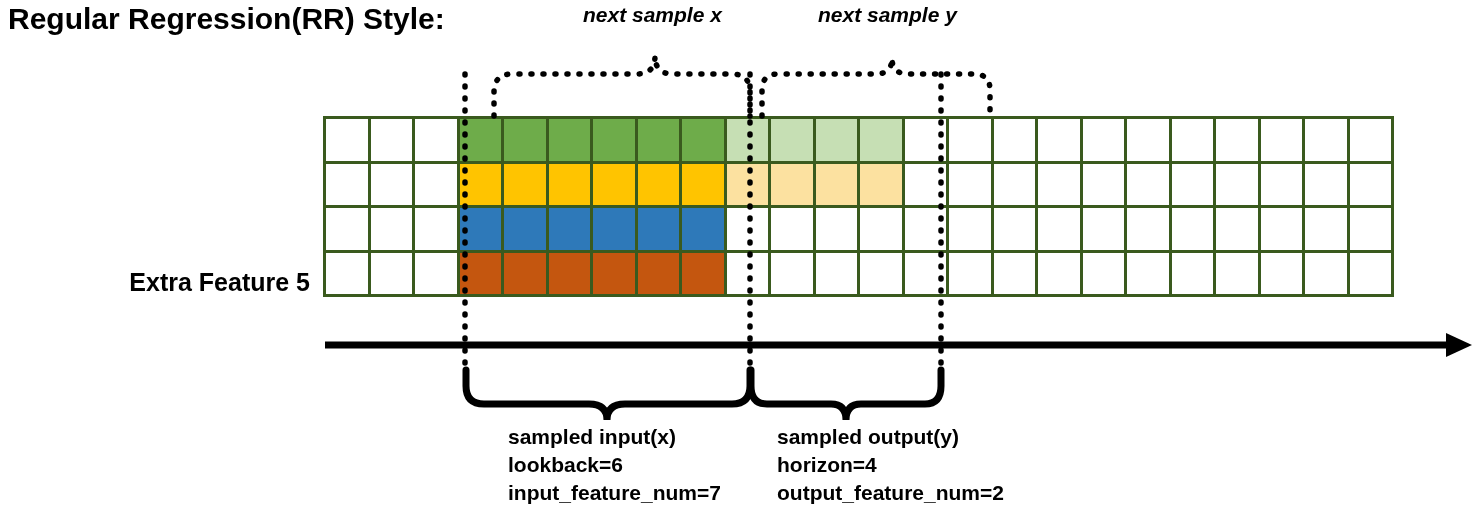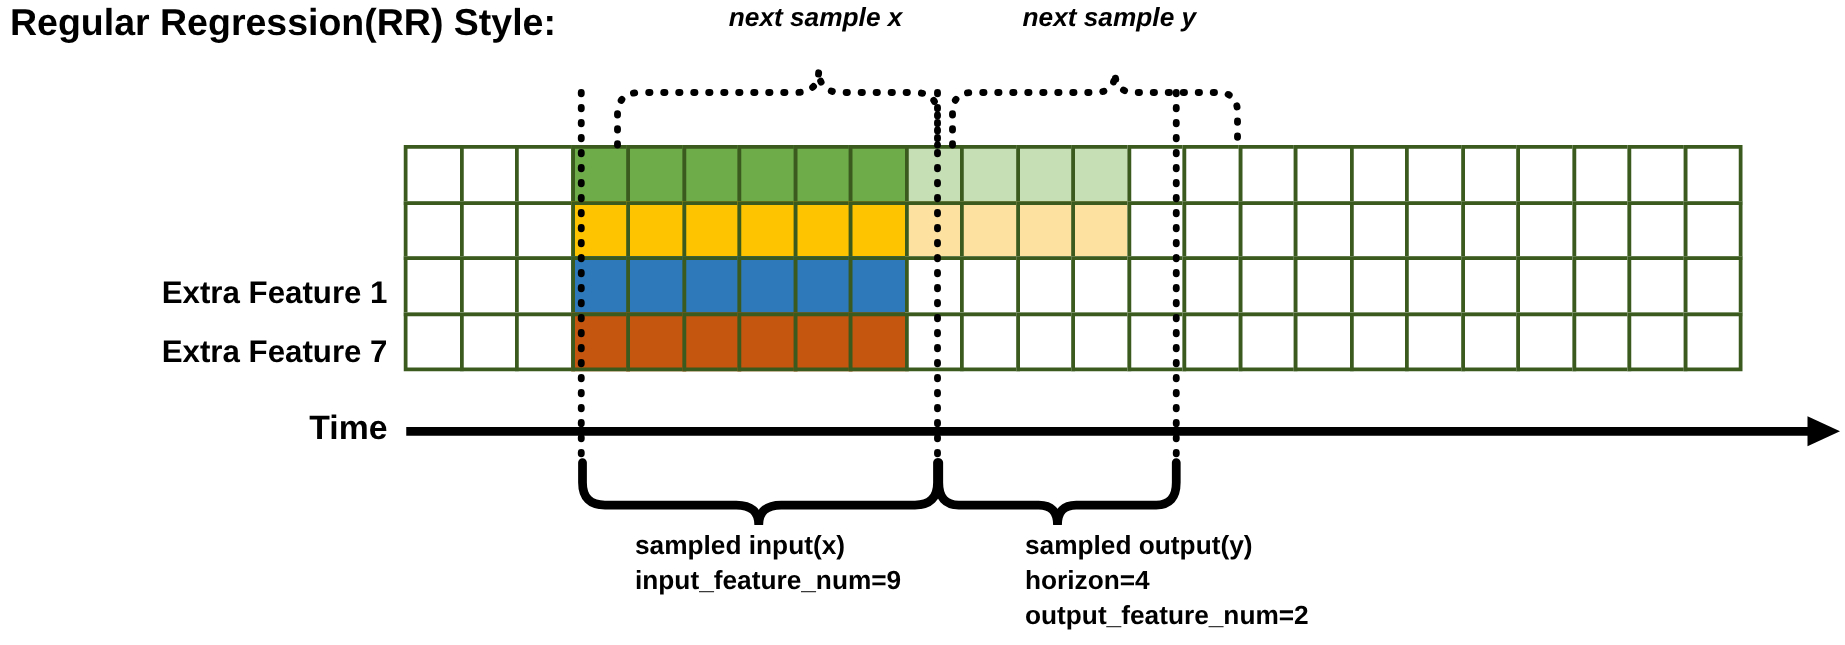--- a/index.html
+++ b/index.html
@@ -46,40 +46,36 @@
 
   
   #overlay{position:absolute;left:0;top:0;width:1476px;height:516px;}
 
   
   .caption{
     position:absolute;font-size:21px;font-weight:600;line-height:1.33;
     white-space:nowrap;
   }
   #caption-input{left:508px;top:423px;}
-  #caption-output{left:820px;top:423px;}
+  #caption-output{left:777px;top:423px;}
 </style>
 </head>
 <body>
 
 <div id="stage">
 
   <div id="title">Regular Regression(RR) Style:</div>
 
   <div class="brace-label" id="label-next-y">next sample y</div>
   <div class="brace-label" id="label-next-x">next sample x</div>
 
-  <div class="rowlab-box" style="top:211px;">
-    <span>Extra Feature 1</span>
+  <div class="rowlab-box" style="top:258.5px;">
+    <span>Extra Feature 5</span>
   </div>
-  <div class="rowlab-box" style="top:258.5px;">
-    <span>Extra Feature 7</span>
-  </div>
-
-  <div id="time-label">Time</div>
+
 
   <div id="grid">
       <div class="grid-row">
         <div class="cell" style="background: rgb(255, 255, 255); border-color: rgb(58, 90, 30);"></div>
         <div class="cell" style="background: rgb(255, 255, 255); border-color: rgb(58, 90, 30);"></div>
         <div class="cell" style="background: rgb(255, 255, 255); border-color: rgb(58, 90, 30);"></div>
         <div class="cell" style="background: rgb(110, 172, 74); border-color: rgb(58, 90, 30);"></div>
         <div class="cell" style="background: rgb(110, 172, 74); border-color: rgb(58, 90, 30);"></div>
         <div class="cell" style="background: rgb(110, 172, 74); border-color: rgb(58, 90, 30);"></div>
         <div class="cell" style="background: rgb(110, 172, 74); border-color: rgb(58, 90, 30);"></div>
@@ -194,21 +190,22 @@
     <line x1="325" y1="345" x2="1455" y2="345" stroke="#000" stroke-width="7"></line>
     <polygon points="1472,345 1446,333 1446,357" fill="#000"></polygon>
 
     <path d="M 466 370 L 466 386 Q 466 404 484 404 L 589 404 Q 607 404 607 420 Q 607 404 625 404 L 732 404 Q 750 404 750 386 L 750 370" fill="none" stroke="#000" stroke-width="7" stroke-linecap="round"></path>
 
     <path d="M 751 370 L 751 386 Q 751 404 767 404 L 831 404 Q 846 404 846 420 Q 846 404 861 404 L 925 404 Q 941 404 941 386 L 941 370" fill="none" stroke="#000" stroke-width="7" stroke-linecap="round"></path>
   </svg>
 
   <div class="caption" id="caption-input">
     <div>sampled input(x)</div>
-    <div>input_feature_num=9</div>
+    <div>lookback=6</div>
+    <div>input_feature_num=7</div>
   </div>
   <div class="caption" id="caption-output">
     <div>sampled output(y)</div>
     <div>horizon=4</div>
     <div>output_feature_num=2</div>
   </div>
 
 </div>
 
 </body></html>

